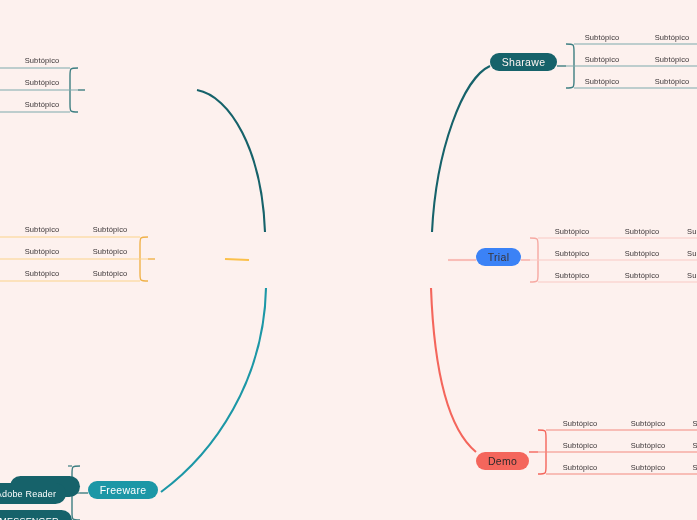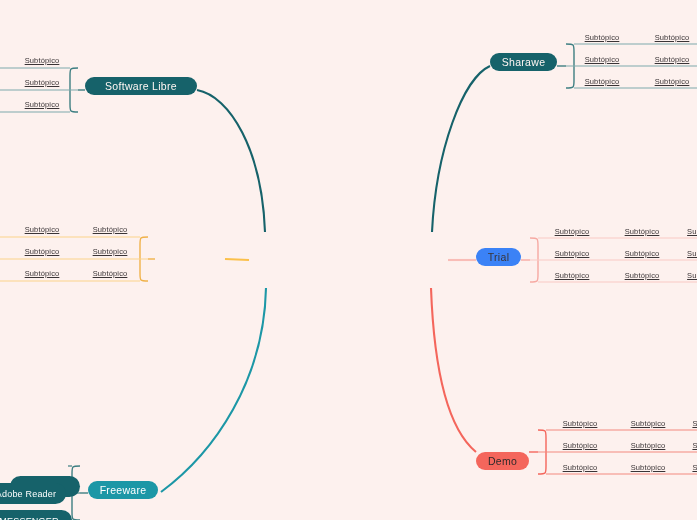--- a/index.html
+++ b/index.html
@@ -48,21 +48,20 @@
   .l-msg{left:-14px;top:510px;width:86px;}
 
   .sub{
     position:absolute;
     font-size:7.5px;
     color:#3A3436;
     letter-spacing:.15px;
     white-space:nowrap;
     text-align:center;
     transform:translateX(-50%);
-    text-decoration:underline;
   }
 </style>
 </head>
 <body>
 
 <div id="canvas">
 
   <svg class="links" viewBox="0 0 697 520">
 
     <path d="M265,232 C262,150 230,96 197,90" fill="none" stroke="#16626A" stroke-width="2.1"></path>
@@ -108,21 +107,20 @@
     <line x1="538" y1="282" x2="697" y2="282" stroke="#F9C9C4" stroke-width="1.2"></line>
 
     <path d="M529,452 L538,452" stroke="#F4665C" stroke-width="1.4" fill="none"></path>
     <path d="M538,430 C546,430 546,430 546,438 L546,466 C546,474 546,474 538,474" stroke="#F4665C" stroke-width="1.4" fill="none"></path>
     <line x1="546" y1="430" x2="697" y2="430" stroke="#F4897F" stroke-width="1.2"></line>
     <line x1="538" y1="452" x2="697" y2="452" stroke="#F4897F" stroke-width="1.2"></line>
     <line x1="546" y1="474" x2="697" y2="474" stroke="#F4897F" stroke-width="1.2"></line>
   </svg>
 
 
-  <div class="node branch b-softlibre">Software Libre</div>
   <div class="node branch b-freeware">Freeware</div>
   <div class="node branch b-sharewe">Sharawe</div>
   <div class="node branch b-trial">Trial</div>
   <div class="node branch b-demo">Demo</div>
 
   <div class="node leaf l-chrome">Chrome</div>
   <div class="node leaf l-adobe">Adobe Reader</div>
   <div class="node leaf l-msg">MESSENGER</div>
 
   <div class="sub" style="left:42px;top:56px;">Subtópico</div>

